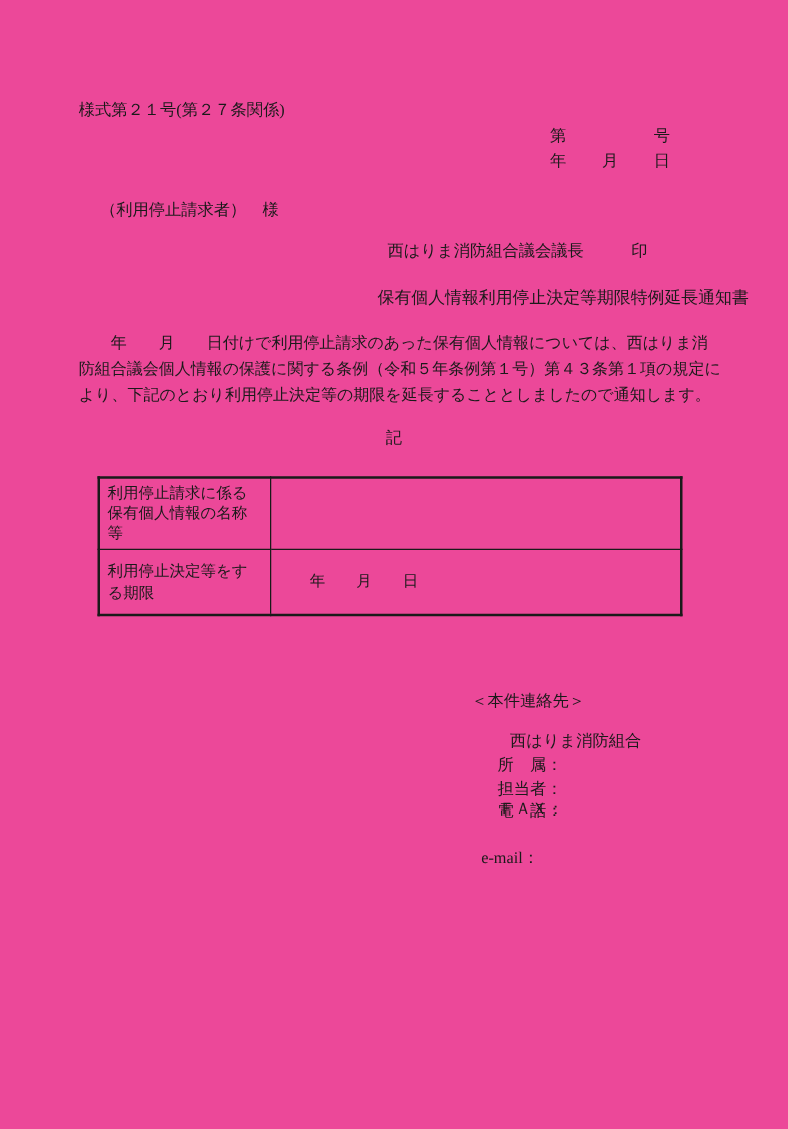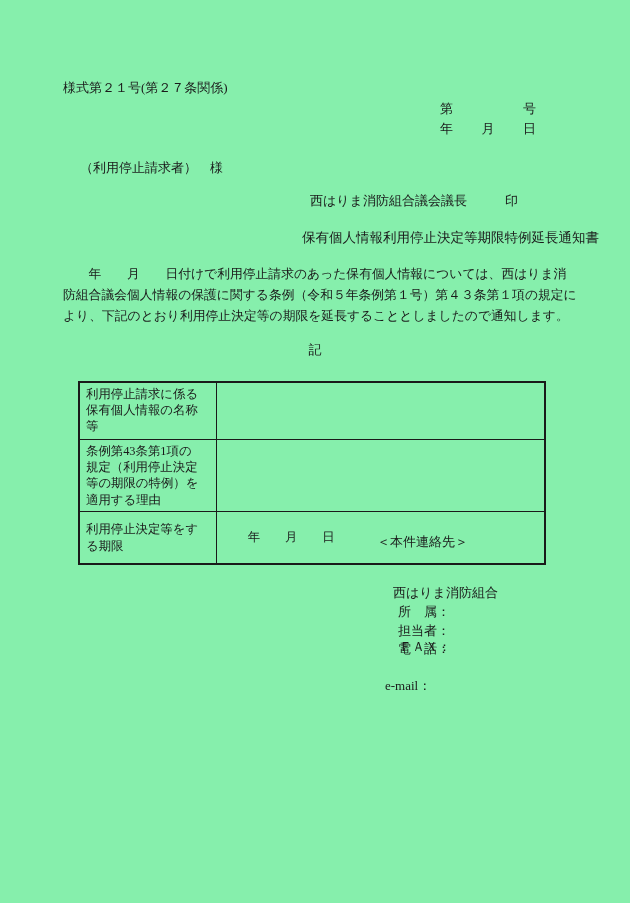--- a/index.html
+++ b/index.html
@@ -1,19 +1,19 @@
 <!DOCTYPE html>
 <html><head>
 <meta charset="utf-8">
 <style>
   html,body{margin:0;padding:0;background:#ffffff;}
   .page{
     position:relative;
     width:630px;height:903px;
-    background:#86efac;
+    background:#ec4899;
     font-family:"Liberation Serif","DejaVu Serif",serif;
     color:#1a1a1a;
     overflow:hidden;
   }
   .abs{position:absolute;line-height:1;white-space:pre;}
   .fs13{font-size:13px;}
   .doc-number,.date-line{
     display:flex;justify-content:space-between;
     width:96px;
   }
@@ -82,36 +82,29 @@
   <div class="abs fs13 ki" style="left:0px;top:343px;">記</div>
 
   <table class="details">
     <tbody>
         <tr>
       <td class="col-label" style="height:50px;">利用停止請求に係る
 保有個人情報の名称
 等</td>
       <td class="cell-value"></td>
     </tr>
-    <tr>
-      <td class="col-label" style="height:65px;">条例第43条第1項の
-規定（利用停止決定
-等の期限の特例）を
-適用する理由</td>
-      <td class="cell-value"></td>
-    </tr>
     <tr class="row-deadline">
       <td class="col-label" style="height:45px;">利用停止決定等をす
 る期限</td>
       <td class="cell-value">　　年　　月　　日</td>
     </tr>
   </tbody>
     </table>
 
-  <div class="abs contact" style="left:377px;top:535px;">＜本件連絡先＞</div>
-  <div class="abs contact" style="left:393px;top:586px;font-family:Liberation Serif, serif;">西はりま消防組合</div>
+  <div class="abs contact" style="left:377px;top:554px;">＜本件連絡先＞</div>
+  <div class="abs contact" style="left:408px;top:586px;font-family:Liberation Serif, serif;">西はりま消防組合</div>
   <div class="abs contact" style="left:398px;top:605px;">所　属：</div>
   <div class="abs contact" style="left:398px;top:624px;">担当者：</div>
   <div class="abs contact" style="left:398px;top:642px;">電　話：</div>
   <div class="abs contact" style="left:399px;top:640px;">ＦＡＸ：</div>
   <div class="abs contact" style="left:385px;top:679px;">e-mail：</div>
 
 </div>
 
 </body></html>

